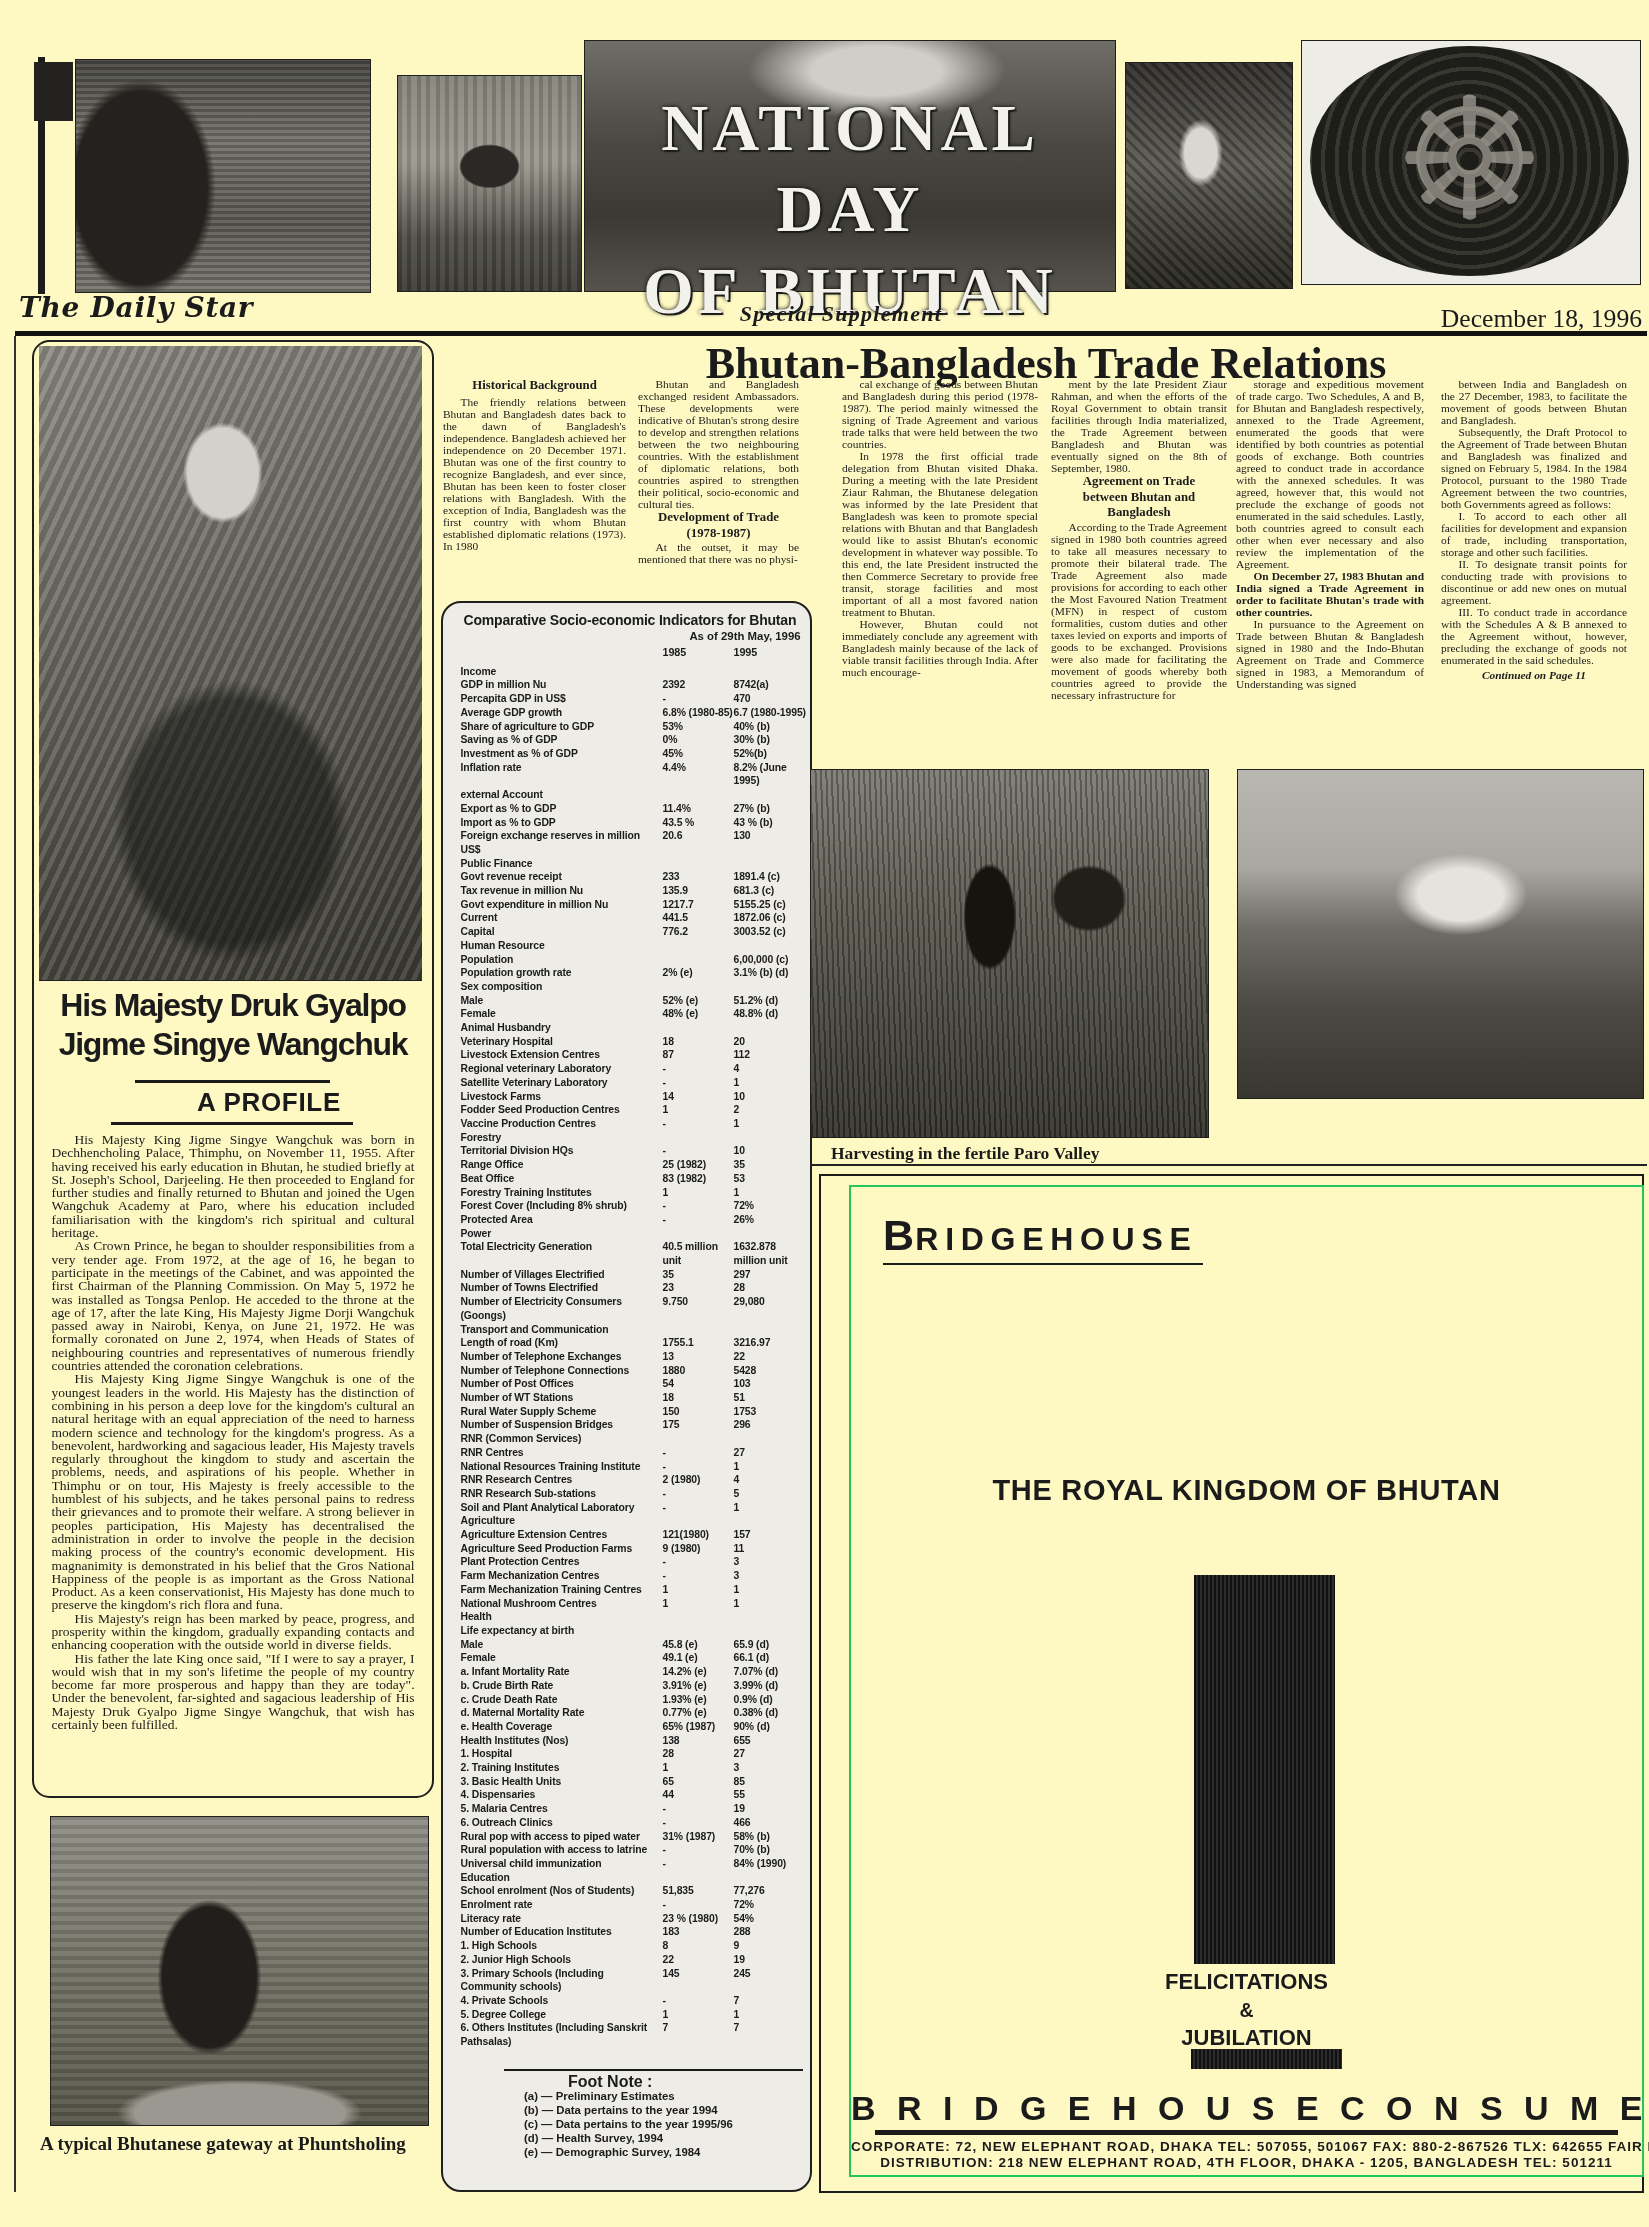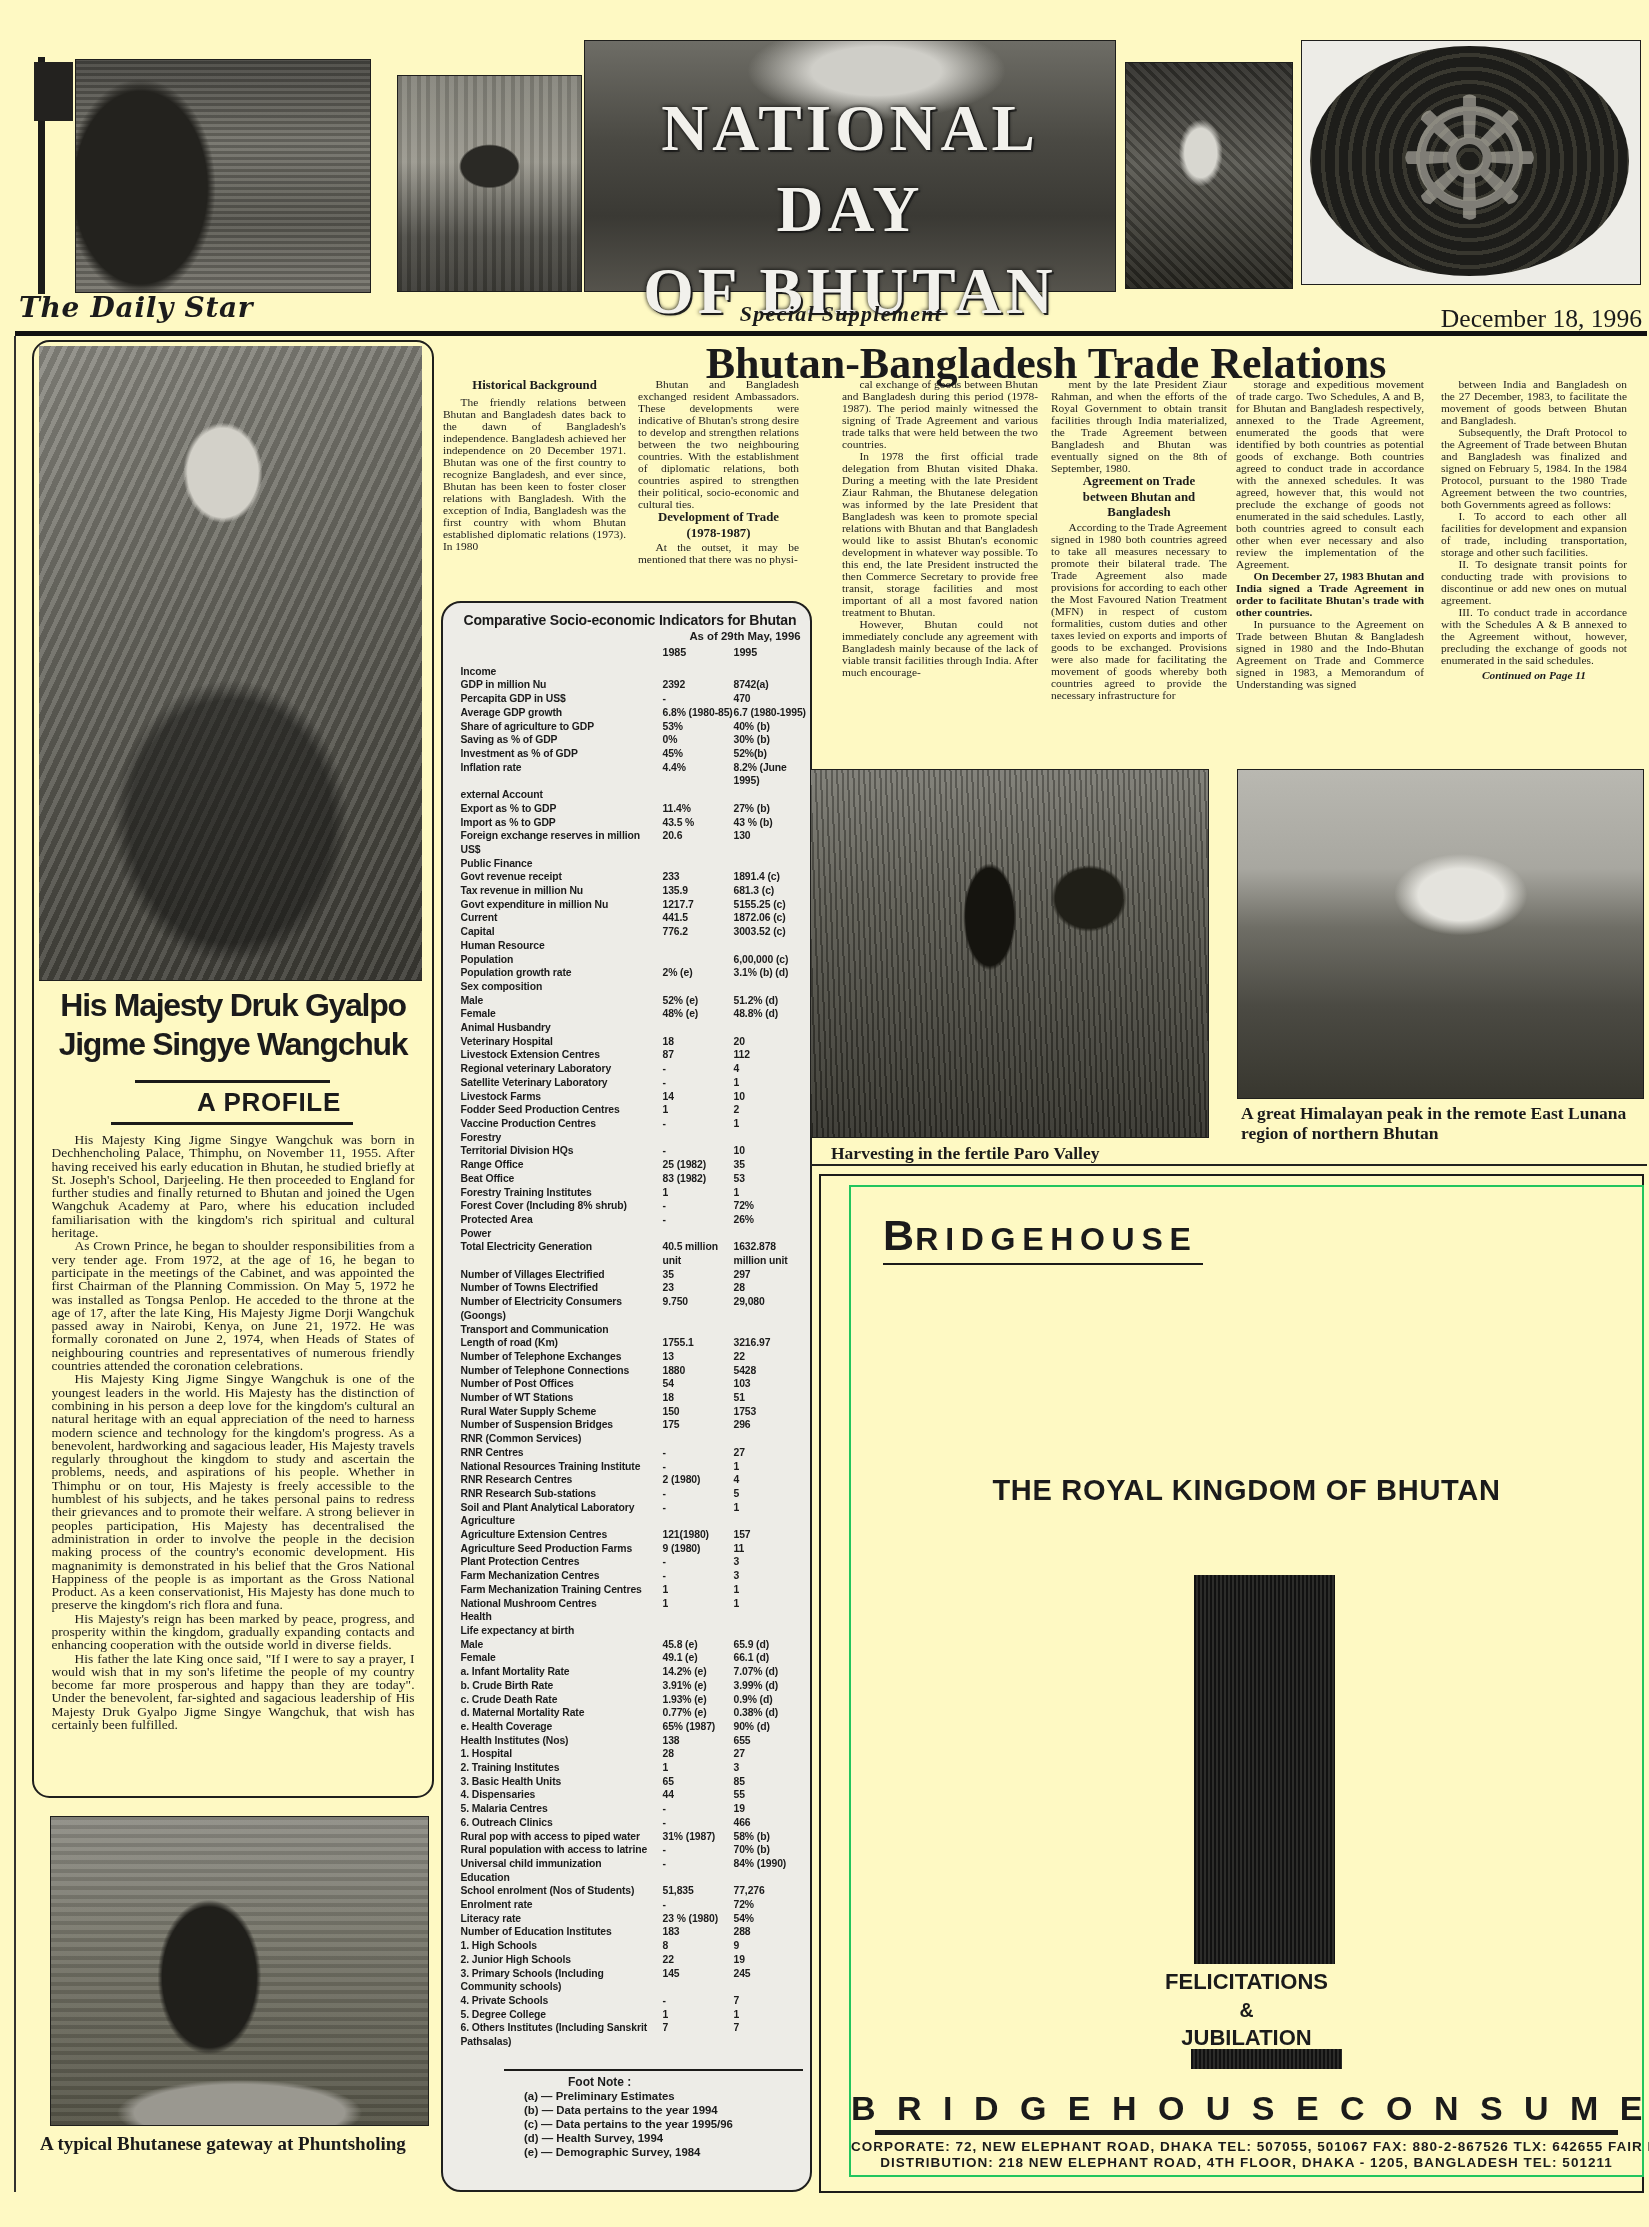--- a/index.html
+++ b/index.html
@@ -85,21 +85,21 @@
   #t-rows{margin:0;}
   .trow{display:flex;align-items:flex-start;padding-left:17.5px;font-size:10.4px;line-height:13.7px;
     letter-spacing:-0.1px;}
   .tl{width:202px;flex:0 0 202px;}
   .tv{display:block;}
   .tv1{width:71px;flex:0 0 71px;}
   .tv2{flex:1;padding-right:4px;}
   .thead{font-size:10.8px;margin-bottom:5.4px;}
   #t-footrule{margin:20px 6.7px 4px 61px;height:2.7px;background:#1b1b19;}
   #t-foot{margin-left:81px;font-size:11.4px;line-height:14px;}
-  #fn-title{font-size:12px;padding-left:44px;}
+  #fn-title{font-size:16px;padding-left:44px;}
   .fn{white-space:nowrap;}
   
   #harvest-photo{left:810px;top:769px;width:397px;height:367px;
     background:
       radial-gradient(ellipse 40px 81px at 45% 40%, #15140f 0 60%, rgba(0,0,0,0) 66%),
       radial-gradient(ellipse 61px 54px at 70% 35%, #201f18 0 55%, rgba(0,0,0,0) 62%),
       repeating-linear-gradient(88deg, rgba(0,0,0,.25) 0 2px, rgba(255,255,255,.07) 2px 5.4px),
       linear-gradient(180deg,#7b7a72 0%,#5c5b52 35%,#45443c 70%,#33322b 100%);}
   #harvest-cap{left:831px;top:1143px;width:377px;font-weight:bold;font-size:17.5px;}
   #peak-photo{left:1237px;top:769px;width:405px;height:328px;
@@ -710,21 +710,20 @@
           <div class="fn"><span>(c) — Data pertains to the year 1995/96</span></div>
           <div class="fn"><span>(d) — Health Survey, 1994</span></div>
           <div class="fn"><span>(e) — Demographic Survey, 1984</span></div>
         </div>
     </div>
   </div>
 
   <div id="harvest-photo" class="ph"></div>
   <div id="harvest-cap" class="abs">Harvesting in the fertile Paro Valley</div>
   <div id="peak-photo" class="ph"></div>
-  <div id="peak-cap" class="abs">A great Himalayan peak in the remote East Lunana region of northern Bhutan</div>
   <div id="gateway-photo" class="ph"></div>
   <div id="gateway-cap" class="abs">A typical Bhutanese gateway at Phuntsholing</div>
 
   <div id="pre-ad-line" class="abs"></div>
   <div id="ad-outer" class="abs">
     <div id="ad-inner">
       <div id="ad-logo">
         <span id="ad-logo-b">B</span><span id="ad-logo-rest">RIDGEHOUSE</span>
       </div>
       <div id="ad-slogan">

